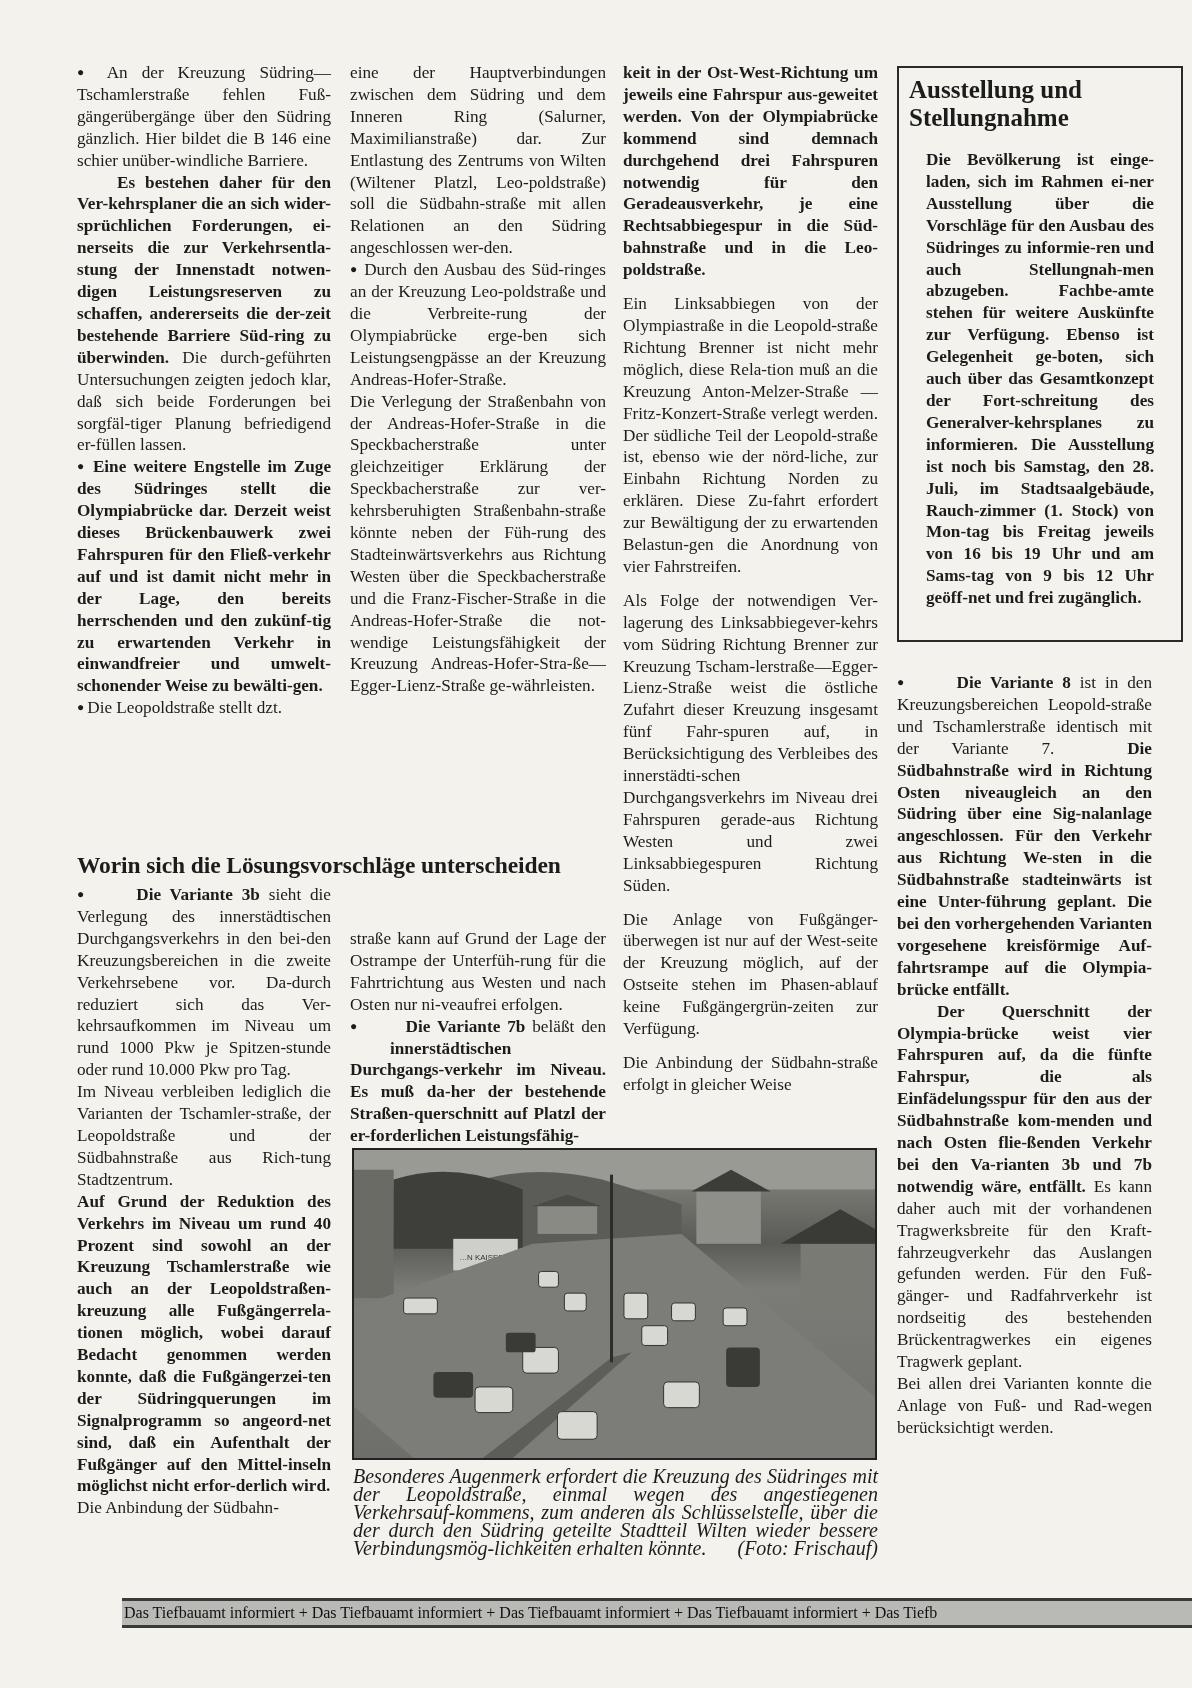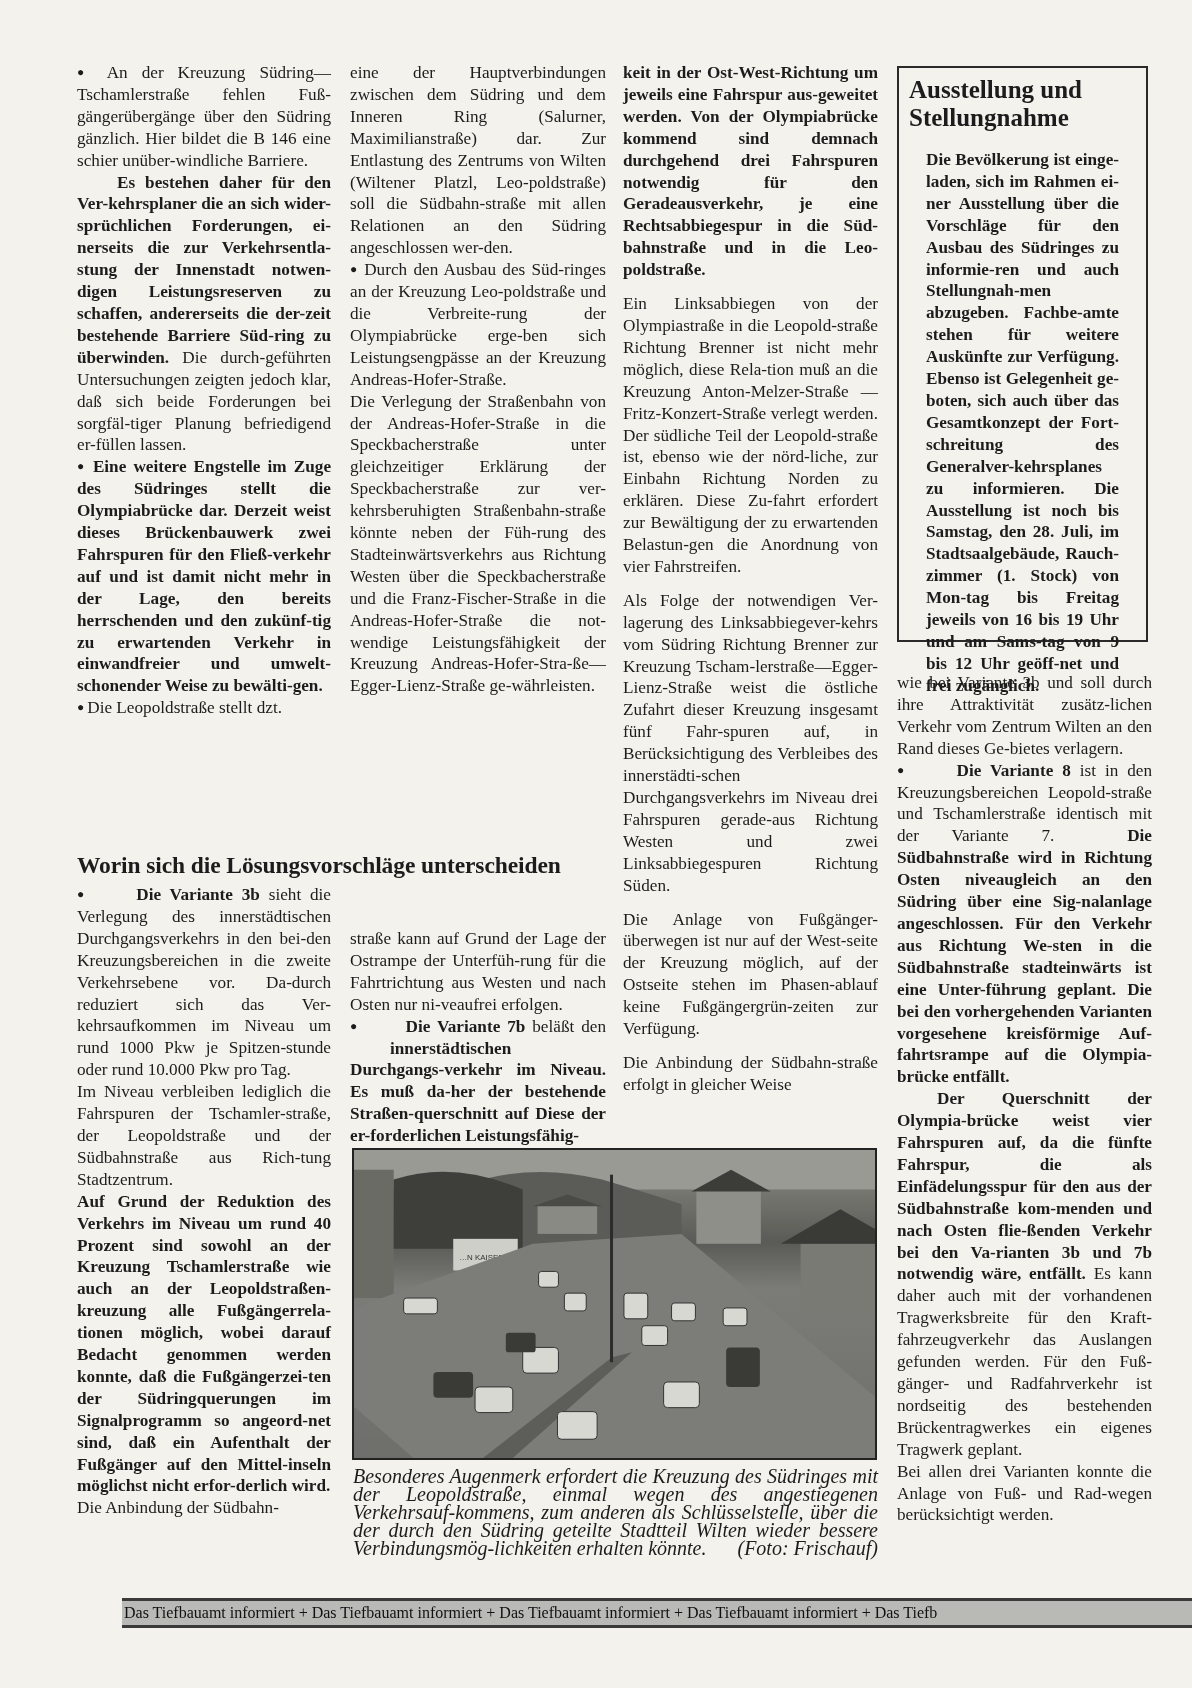--- a/index.html
+++ b/index.html
@@ -21,21 +21,21 @@
   #c3 { left:623px; top:62px; width:255px; }
   #c4 { left:897px; top:672px; width:255px; }
   #c5 { left:77px; top:884px; width:254px; }
   #c6 { left:350px; top:928px; width:256px;font-family:Liberation Serif, serif; }
 
   .headline {
     position:absolute; left:77px; top:852px; width:540px;
     font-size:23.5px; font-weight:bold; letter-spacing:-0.1px;
   }
   .box {
-    position:absolute; left:897px; top:66px; width:251px; height:576px;
+    position:absolute; left:897px; top:66px; width:286px; height:576px;
     border:2px solid #2a2a2a; box-sizing:border-box; padding:8px 10px 0 10px;
   }
   .box h2 { margin:0 0 10px 0; font-size:25px; line-height:28px; font-weight:bold; }
   .box p { margin:17px; font-size:17.2px; line-height:21.9px; font-weight:bold; text-align:justify; }
 
   .photo {
     position:absolute; left:352px; top:1148px; width:525px; height:312px;
     border:2px solid #222; box-sizing:border-box; overflow:hidden;
     background:linear-gradient(180deg,#8d8d88 0%,#6f6f6a 18%,#5a5a56 30%,#7b7b77 45%,#6e6e6a 100%);
   }
@@ -77,38 +77,37 @@
   <p class="gap">Die Anlage von Fußgänger-überwegen ist nur auf der West-seite der Kreuzung möglich, auf der Ostseite stehen im Phasen-ablauf keine Fußgängergrün-zeiten zur Verfügung.</p>
   <p class="gap">Die Anbindung der Südbahn-straße erfolgt in gleicher Weise</p>
 </div>
 
 <div class="box">
   <h2>Ausstellung und Stellungnahme</h2>
   <p>Die Bevölkerung ist einge-laden, sich im Rahmen ei-ner Ausstellung über die Vorschläge für den Ausbau des Südringes zu informie-ren und auch Stellungnah-men abzugeben. Fachbe-amte stehen für weitere Auskünfte zur Verfügung. Ebenso ist Gelegenheit ge-boten, sich auch über das Gesamtkonzept der Fort-schreitung des Generalver-kehrsplanes zu informieren. Die Ausstellung ist noch bis Samstag, den 28. Juli, im Stadtsaalgebäude, Rauch-zimmer (1. Stock) von Mon-tag bis Freitag jeweils von 16 bis 19 Uhr und am Sams-tag von 9 bis 12 Uhr geöff-net und frei zugänglich.</p>
 </div>
 
 <div class="col" id="c4">
-  <p>wie bei Variante 3b und soll durch ihre Attraktivität zusätz-lichen Verkehr vom Zentrum Wilten an den Rand dieses Ge-bietes verlagern.</p>
   <p class="bul"><span class="b">Die Variante 8</span><span> ist in den Kreuzungsbereichen Leopold-straße und Tschamlerstraße identisch mit der Variante 7. </span><span class="b">Die Südbahnstraße wird in Richtung Osten niveaugleich an den Südring über eine Sig-nalanlage angeschlossen. Für den Verkehr aus Richtung We-sten in die Südbahnstraße stadteinwärts ist eine Unter-führung geplant. Die bei den vorhergehenden Varianten vorgesehene kreisförmige Auf-fahrtsrampe auf die Olympia-brücke entfällt.</span></p>
   <p><span class="b">Der Querschnitt der Olympia-brücke weist vier Fahrspuren auf, da die fünfte Fahrspur, die als Einfädelungsspur für den aus der Südbahnstraße kom-menden und nach Osten flie-ßenden Verkehr bei den Va-rianten 3b und 7b notwendig wäre, entfällt.</span><span> Es kann daher auch mit der vorhandenen Tragwerksbreite für den Kraft-fahrzeugverkehr das Auslangen gefunden werden. Für den Fuß-gänger- und Radfahrverkehr ist nordseitig des bestehenden Brückentragwerkes ein eigenes Tragwerk geplant.</span></p>
   <p>Bei allen drei Varianten konnte die Anlage von Fuß- und Rad-wegen berücksichtigt werden.</p>
 </div>
 
 <div class="headline">Worin sich die Lösungsvorschläge unterscheiden</div>
 
 <div class="col" id="c5">
   <p class="bul"><span class="b">Die Variante 3b</span><span> sieht die Verlegung des innerstädtischen Durchgangsverkehrs in den bei-den Kreuzungsbereichen in die zweite Verkehrsebene vor. Da-durch reduziert sich das Ver-kehrsaufkommen im Niveau um rund 1000 Pkw je Spitzen-stunde oder rund 10.000 Pkw pro Tag.</span></p>
-  <p>Im Niveau verbleiben lediglich die Fahrspuren der Tschamler-straße, der Leopoldstraße und der Südbahnstraße aus Rich-tung Stadtzentrum.</p>
+  <p>Im Niveau verbleiben lediglich die Varianten der Tschamler-straße, der Leopoldstraße und der Südbahnstraße aus Rich-tung Stadtzentrum.</p>
   <p class="b">Auf Grund der Reduktion des Verkehrs im Niveau um rund 40 Prozent sind sowohl an der Kreuzung Tschamlerstraße wie auch an der Leopoldstraßen-kreuzung alle Fußgängerrela-tionen möglich, wobei darauf Bedacht genommen werden konnte, daß die Fußgängerzei-ten der Südringquerungen im Signalprogramm so angeord-net sind, daß ein Aufenthalt der Fußgänger auf den Mittel-inseln möglichst nicht erfor-derlich wird.</p>
   <p>Die Anbindung der Südbahn-</p>
 </div>
 
 <div class="col" id="c6">
   <p>straße kann auf Grund der Lage der Ostrampe der Unterfüh-rung für die Fahrtrichtung aus Westen und nach Osten nur ni-veaufrei erfolgen.</p>
-  <p class="bul"><span class="b">Die Variante 7b</span><span> beläßt den </span><span class="b">innerstädtischen Durchgangs-verkehr im Niveau. Es muß da-her der bestehende Straßen-querschnitt auf Diese der er-forderlichen Leistungsfähig-</span></p>
+  <p class="bul"><span class="b">Die Variante 7b</span><span> beläßt den </span><span class="b">innerstädtischen Durchgangs-verkehr im Niveau. Es muß da-her der bestehende Straßen-querschnitt auf Platzl der er-forderlichen Leistungsfähig-</span></p>
 </div>
 
 <div class="photo">
   <svg viewBox="0 0 525 312" preserveAspectRatio="none">
     <rect x="0" y="0" width="525" height="40" fill="#9a9a95"></rect>
     <path d="M60 60 Q150 5 250 30 Q300 45 330 55 L330 90 L60 90 Z" fill="#5b5b57"></path>
     <rect x="0" y="20" width="40" height="130" fill="#6b6b66"></rect>
     <path d="M40 30 Q100 10 170 40 L170 100 L40 100 Z" fill="#3e3e3b"></path>
     <rect x="100" y="90" width="65" height="32" fill="#cfcfca"></rect>
     <text x="106" y="111" font-size="8" font-family="Liberation Sans, sans-serif" fill="#333">…N KAISER BIER</text>

